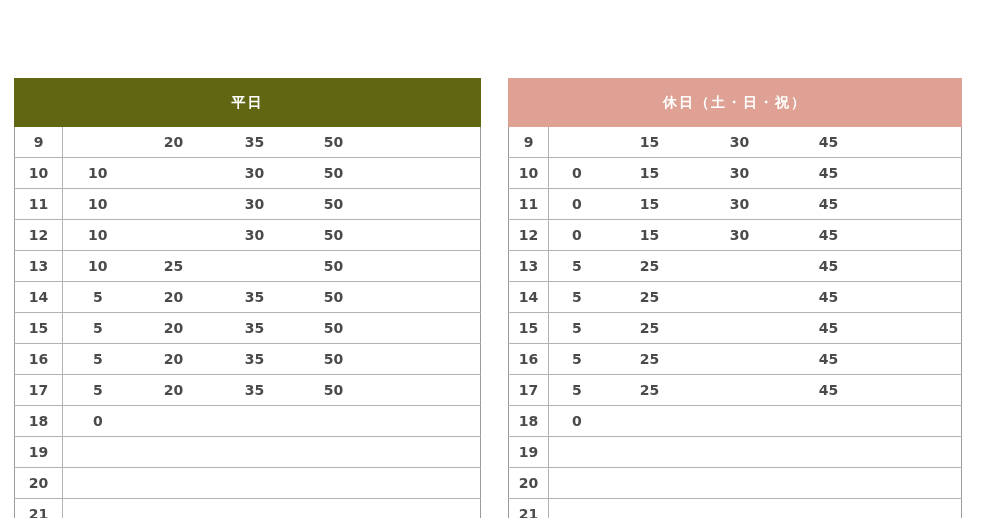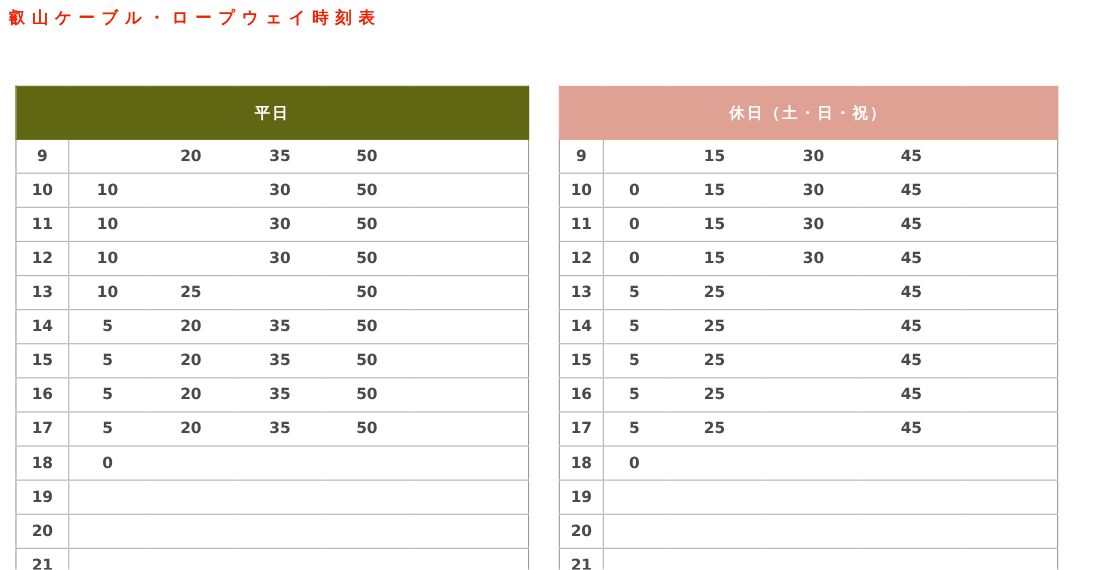--- a/index.html
+++ b/index.html
@@ -69,21 +69,20 @@
   }
   table.timetable td.hour {
     border-right: 1px solid #b2b2b2;
   }
 </style>
 </head>
 <body>
 
 <div class="page">
 
-  <div class="page-title">叡山ケーブル・ロープウェイ時刻表</div>
 
   <table class="timetable" id="weekday-table">
     <colgroup>
       <col style="width:48px">
         <col style="width:70px">
         <col style="width:82px">
       <col style="width:80px">
         <col style="width:78px">
         <col>
     </colgroup>

